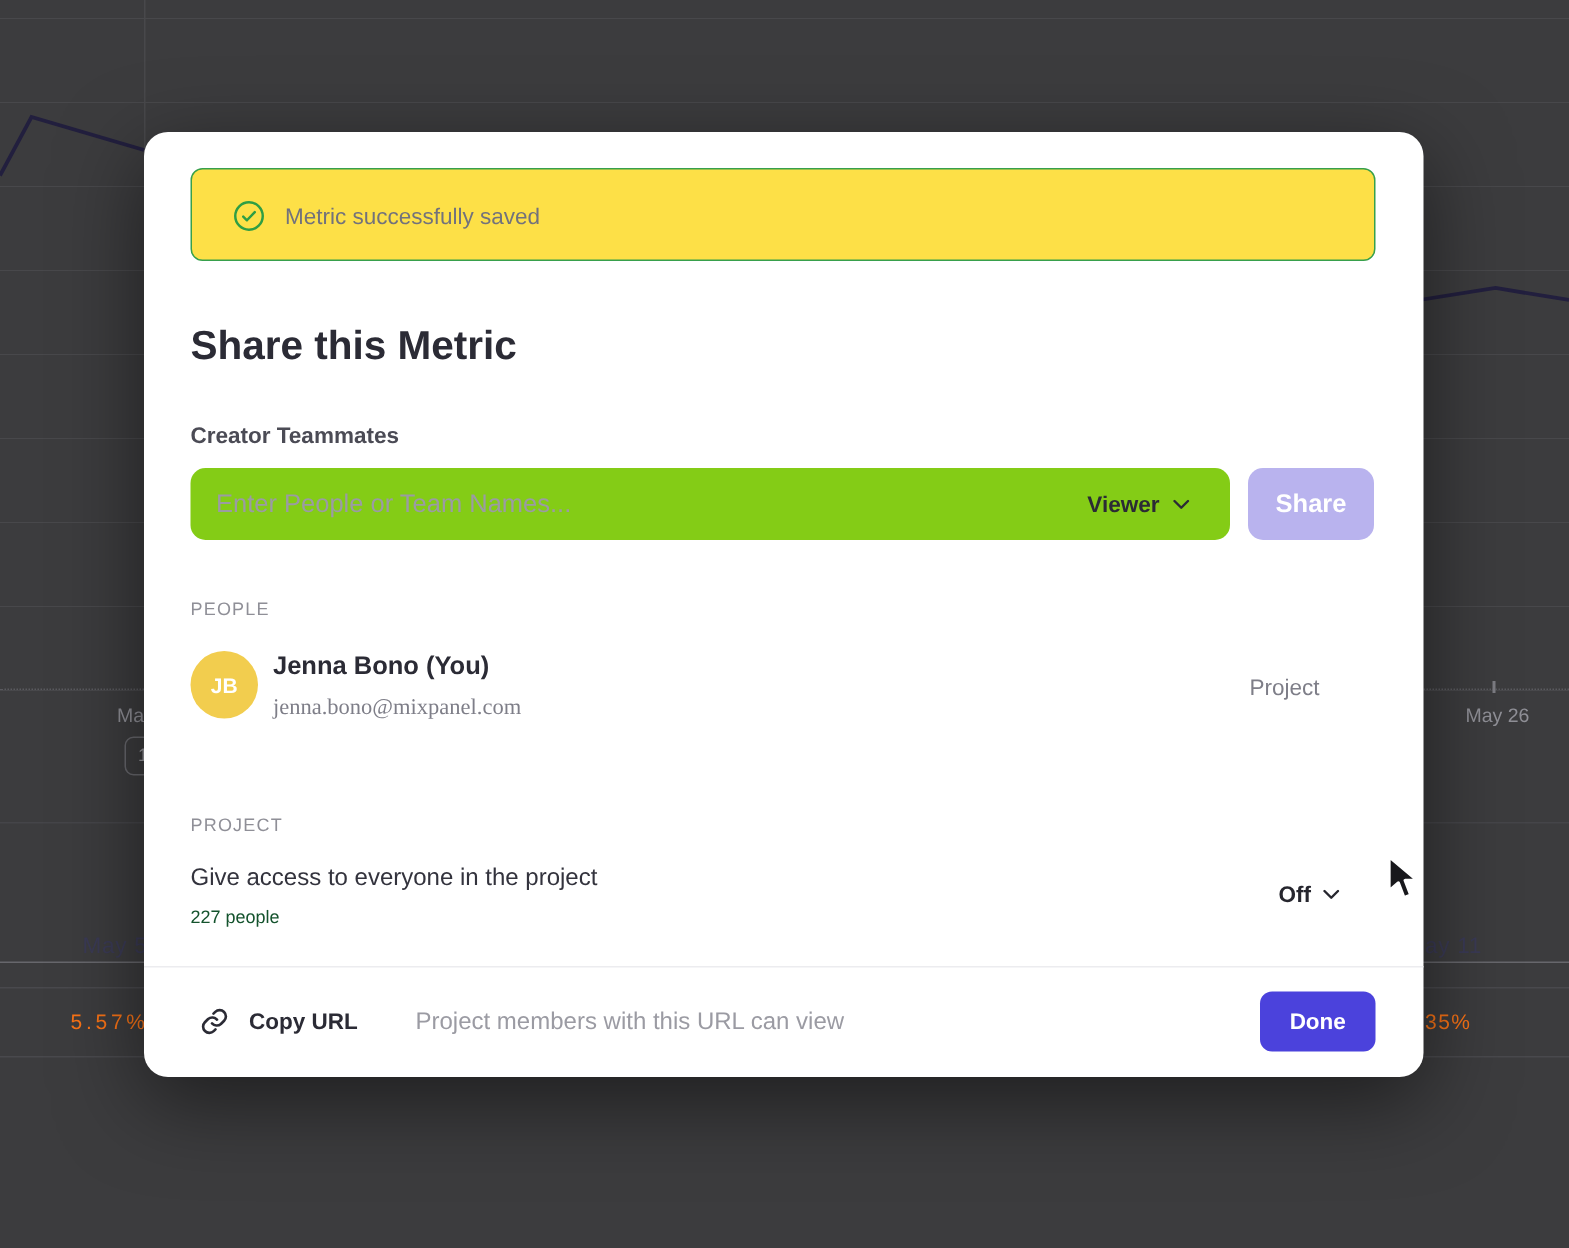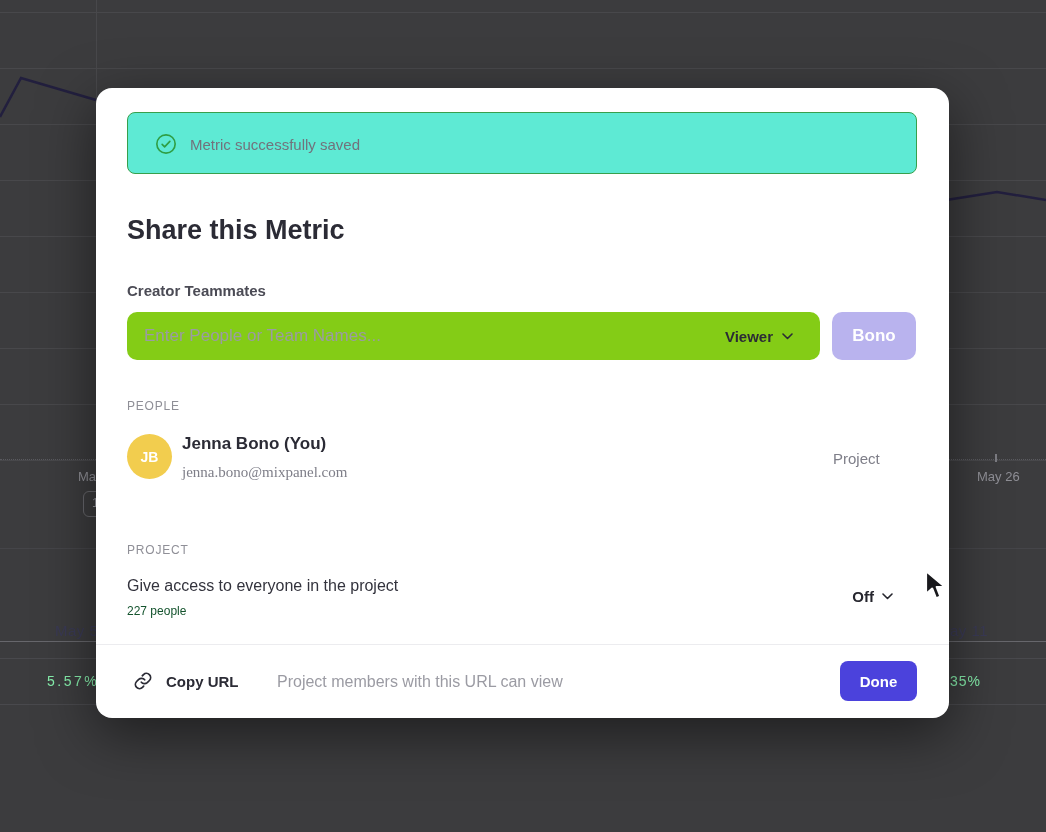--- a/index.html
+++ b/index.html
@@ -24,29 +24,29 @@
   .bg-chip { position:absolute; left:83px; top:491px; width:62px; height:26px; border:1.5px solid #68686d;
     border-radius:6px; color:#9a9aa0; font-size:12px; line-height:23px; padding-left:8px; }
 
   .t-line { position:absolute; left:0; width:1046px; height:1px; }
   .t-line-a { top:548px; background:#454549; }
   .t-line-b { top:641px; background:#67676c; }
   .t-line-c { top:658px; background:#49494d; }
   .t-line-d { top:704px; background:#49494d; }
 
   .t-date { position:absolute; top:622px; font-size:15px; font-weight:500; color:#3a3a55; letter-spacing:.5px; white-space:nowrap; }
-  .t-val  { position:absolute; top:673px; font-size:14px; color:#86efac; white-space:nowrap; }
+  .t-val  { position:absolute; top:673px; font-size:14px; color:#f97316; white-space:nowrap; }
   .t-date-left { left:55px; } .t-val-left { left:47px; letter-spacing:2.5px; }
   .t-date-right { left:937px; } .t-val-right { left:950px; letter-spacing:1px; }
 
   
   .modal { position:absolute; left:96px; top:88px; width:853px; height:630px; background:#fff;
     border-radius:16px; box-shadow:0 16px 56px rgba(0,0,0,.5); z-index:10; }
 
-  .banner { position:absolute; left:31px; top:24px; width:790px; height:62px; background:#5eead4;
+  .banner { position:absolute; left:31px; top:24px; width:790px; height:62px; background:#fde047;
     border:1px solid #37a04c; border-radius:8px; }
   .banner .check { position:absolute; left:27px; top:20px; width:22px; height:22px; }
   .banner .msg { position:absolute; left:62px; top:0; height:62px; display:flex; align-items:center;
     font-size:15px; color:#72727c; }
 
   .modal-title { position:absolute; left:31px; top:127px; font-size:27px; font-weight:700; color:#2b2b35; }
   .invite-label { position:absolute; left:31px; top:194px; font-size:15px; font-weight:600; color:#4b4b55; }
 
   .invite-box { position:absolute; left:31px; top:224px; width:693px; height:48px; background:#84cc16; border-radius:10px; }
   .invite-box input { position:absolute; left:0; top:0; width:520px; height:48px; border:none; outline:none;
@@ -130,21 +130,21 @@
     <div class="invite-box">
       <input type="text" placeholder="Enter People or Team Names..." style="">
       <div class="role-dd">
         <span class="lbl">Viewer</span>
         <svg width="11" height="7" viewBox="0 0 11 7">
           <path d="M1 1l4.5 4.5L10 1" fill="none" stroke="#2b2b35" stroke-width="1.6" stroke-linecap="round" stroke-linejoin="round"></path>
         </svg>
       </div>
     </div>
 
-    <button class="share-btn">Bono</button>
+    <button class="share-btn">Share</button>
 
     <div class="section-label people-label">PEOPLE</div>
 
     <div class="avatar">JB</div>
     <div class="member-name">Jenna Bono (You)</div>
     <div class="member-email">jenna.bono@mixpanel.com</div>
     <div class="member-role">Project</div>
 
     <div class="section-label project-label">PROJECT</div>
     <div class="access-title">Give access to everyone in the project</div>

